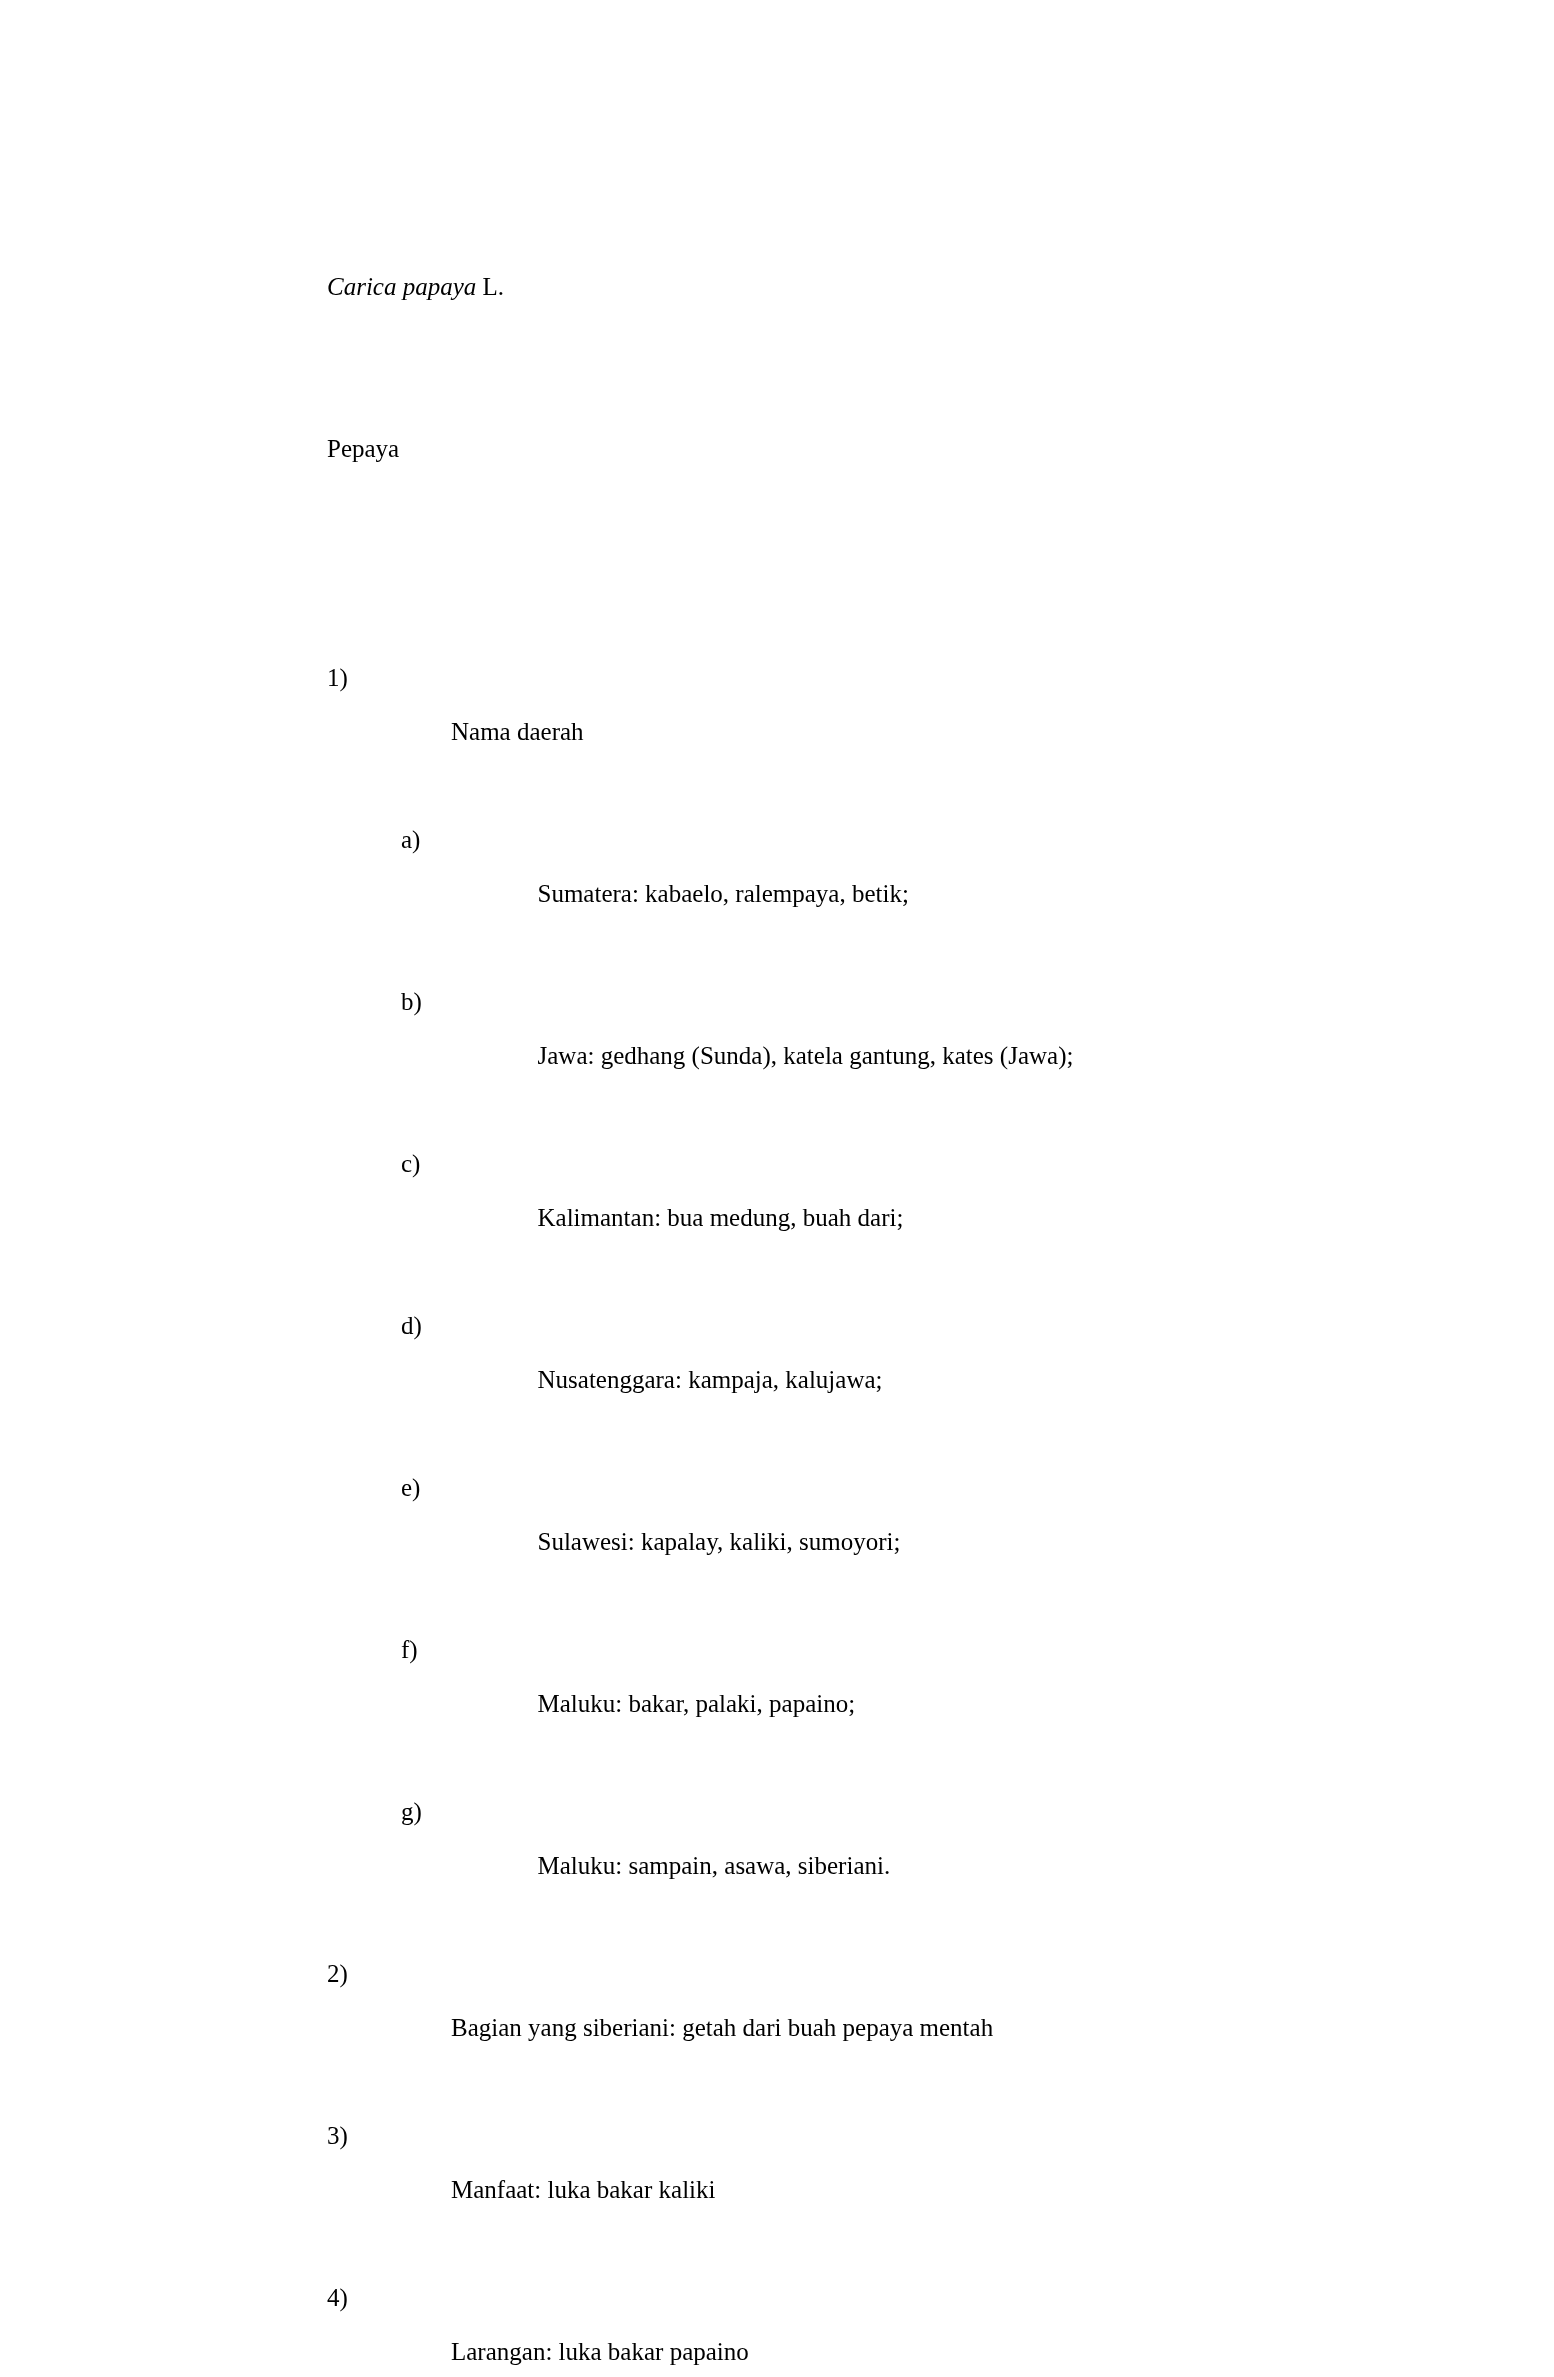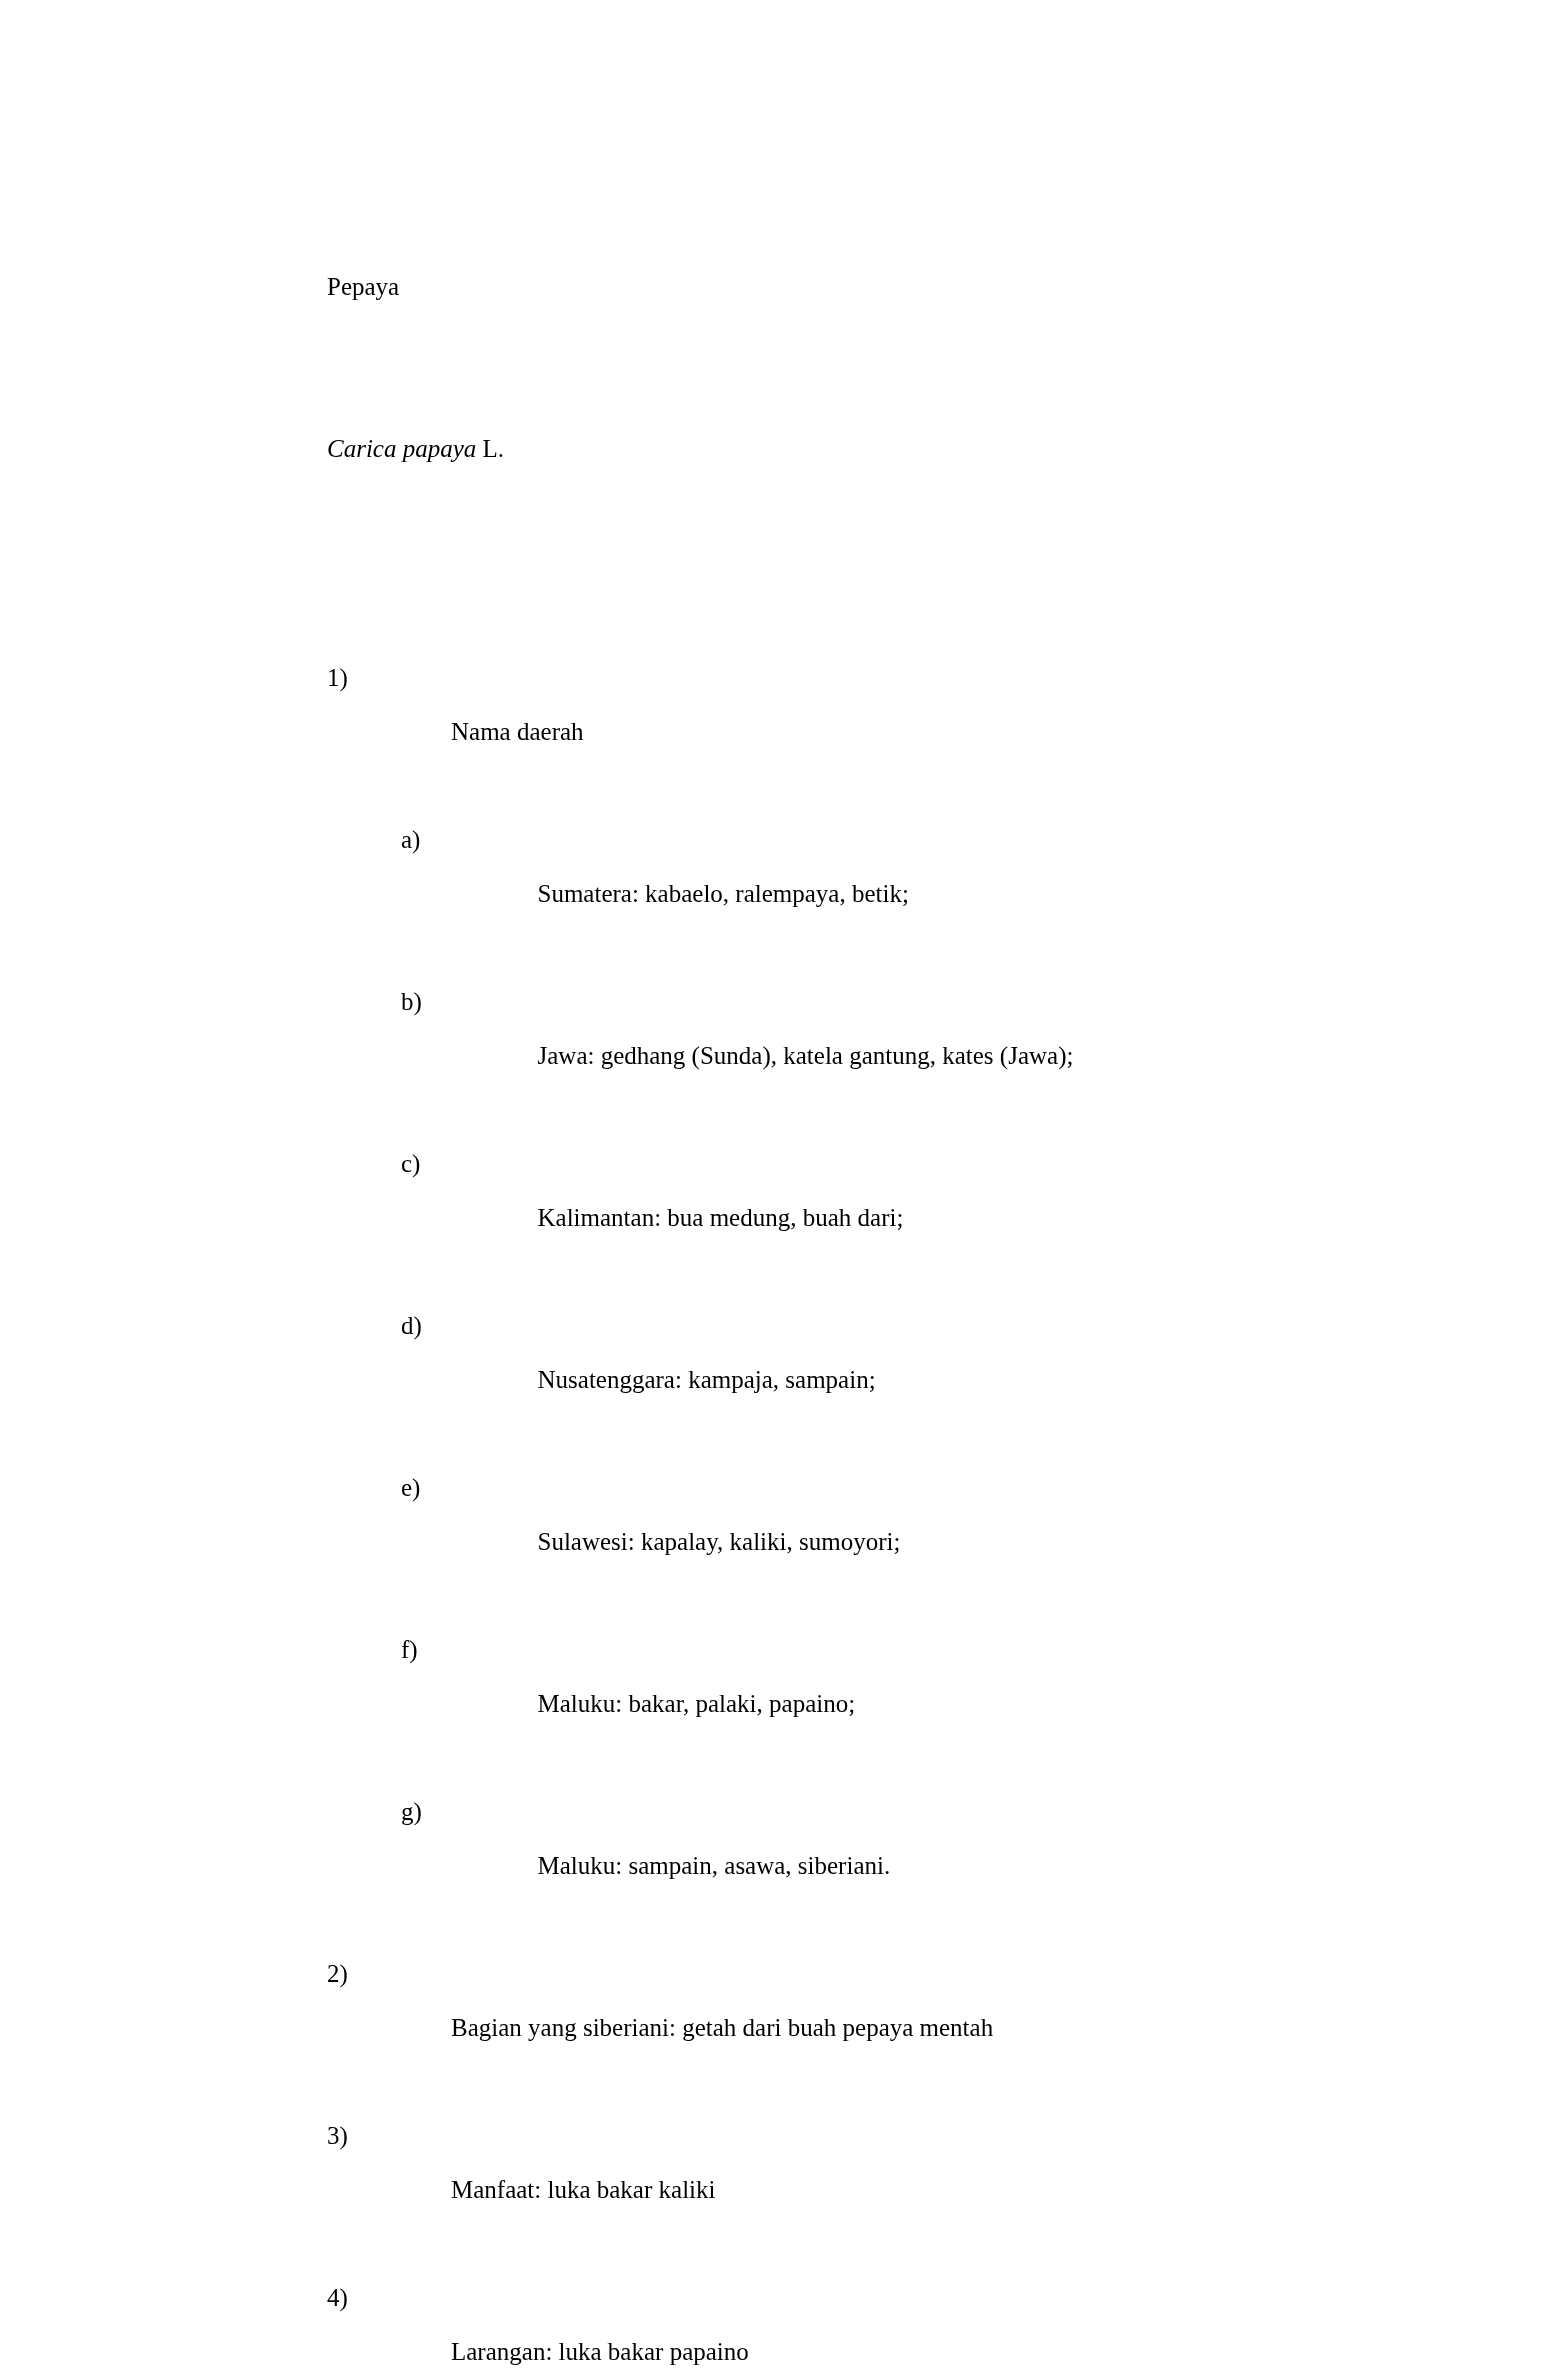--- a/index.html
+++ b/index.html
@@ -54,42 +54,42 @@
     margin-left: 74px;
   }
 </style>
 </head>
 <body>
 
 <div class="page">
   <div class="content">
 
     <div class="title-block">
+      <div><span class="latin">Carica papaya</span><span class="suffix"> L.</span></div>
       <div>Pepaya</div>
-      <div><span class="latin">Carica papaya</span><span class="suffix"> L.</span></div>
     </div>
 
     <div class="list">
 
       <div class="item">
         <span class="num">1)</span><span>Nama daerah</span>
       </div>
 
       <div class="sublist">
         <div class="item">
           <span class="num">a)</span><span>Sumatera: kabaelo, ralempaya, betik;</span>
         </div>
         <div class="item">
           <span class="num">b)</span><span>Jawa: gedhang (Sunda), katela gantung, kates (Jawa);</span>
         </div>
         <div class="item">
           <span class="num">c)</span><span>Kalimantan: bua medung, buah dari;</span>
         </div>
         <div class="item">
-          <span class="num">d)</span><span>Nusatenggara: kampaja, sampain;</span>
+          <span class="num">d)</span><span>Nusatenggara: kampaja, kalujawa;</span>
         </div>
         <div class="item">
           <span class="num">e)</span><span>Sulawesi: kapalay, kaliki, sumoyori;</span>
         </div>
         <div class="item">
           <span class="num">f)</span><span>Maluku: bakar, palaki, papaino;</span>
         </div>
         <div class="item">
           <span class="num">g)</span><span>Maluku: sampain, asawa, siberiani.</span>
         </div>

